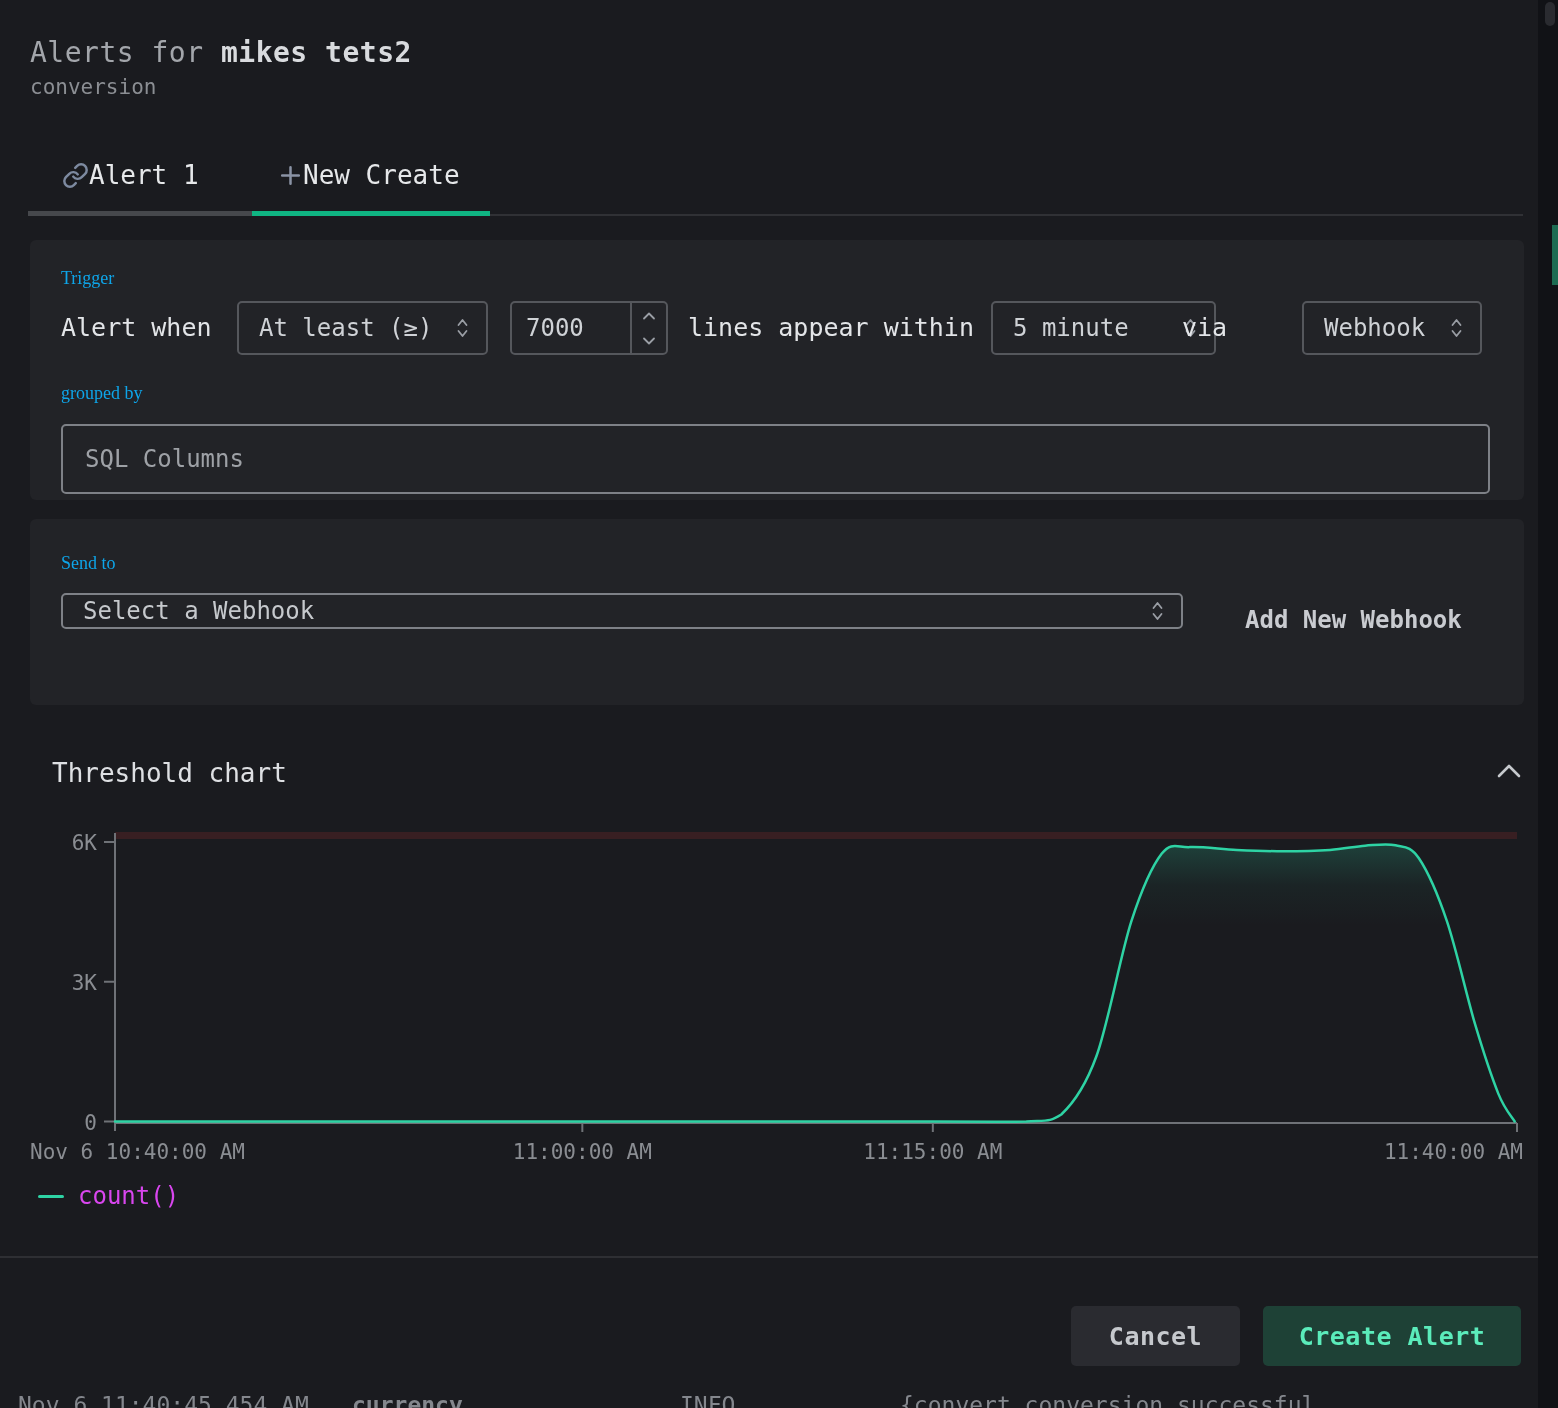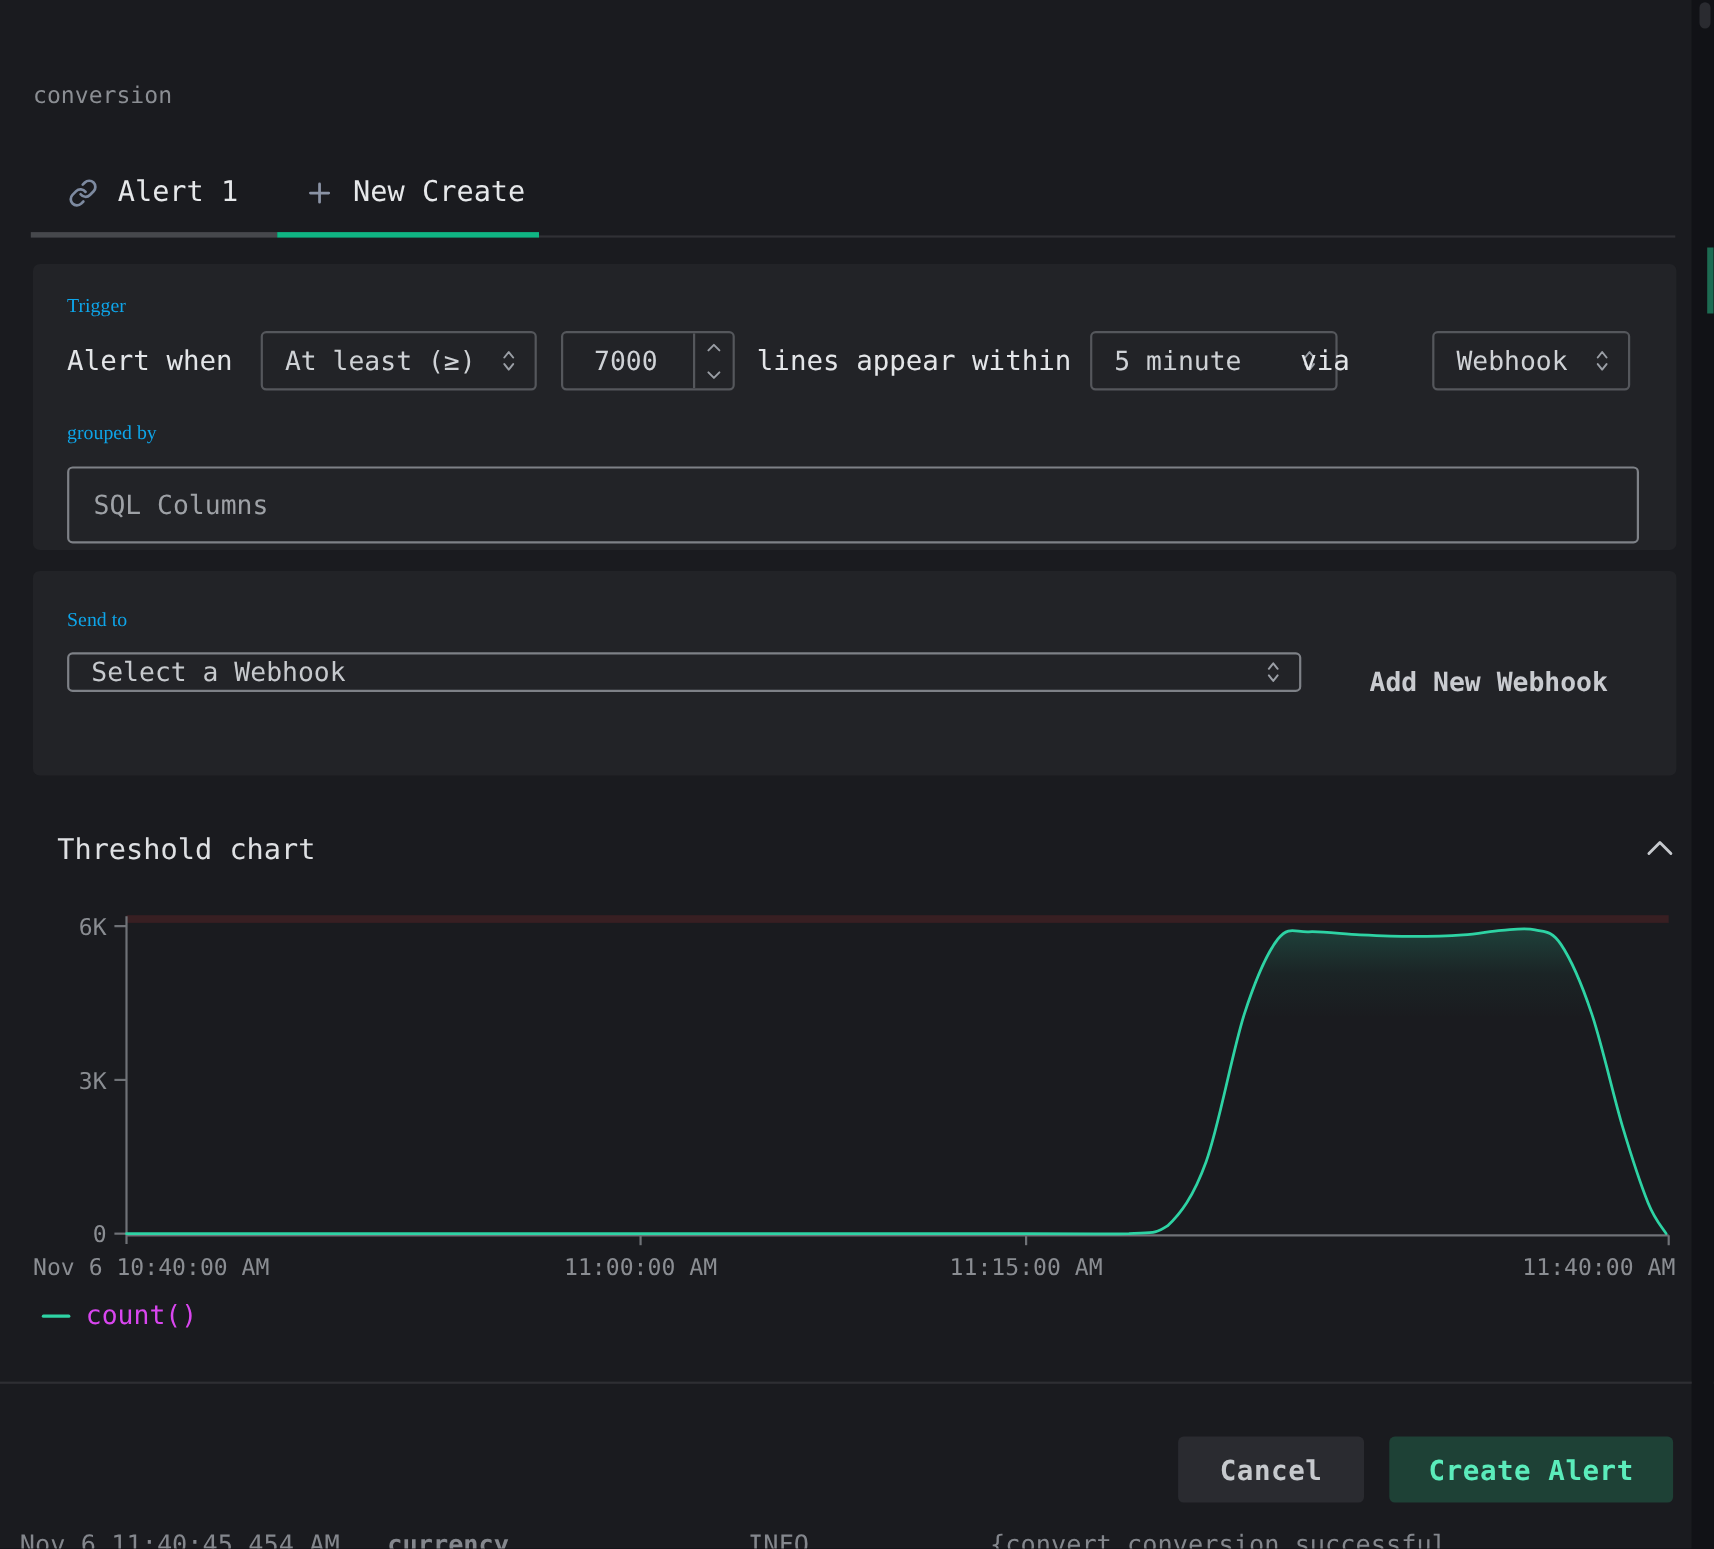--- a/index.html
+++ b/index.html
@@ -12,21 +12,21 @@
   }
   .modal { position:absolute; left:0; top:0; width:1538px; height:1408px; background:#1a1b1f; }
   .abs { position:absolute; }
 
   
   .title { left:30px; top:36px; font-size:28px; color:#a3a6ab; letter-spacing:0.5px; }
   .title b { color:#d9dbde; font-weight:bold; }
   .subtitle { left:30px; top:75px; font-size:21px; color:#8b8e93; }
 
   
-  .tab { display:flex; align-items:center; gap:18px; font-size:26px; color:#e6e8ea; cursor:pointer; }
+  .tab { display:flex; align-items:center; font-size:26px; color:#e6e8ea; cursor:pointer; }
   .tab-alert1 { left:62px; top:160px; }
   .tab-new { left:278px; top:160px; }
   .tab-underline-gray { left:28px; top:211px; width:224px; height:5px; background:#46484c; }
   .tab-underline-green { left:252px; top:211px; width:238px; height:5px; }
   .tabs-border { left:490px; top:214px; width:1033px; height:2px; background:#303135; }
 
   
   .panel { background:#222327; border-radius:6px; }
   .panel-trigger { left:30px; top:240px; width:1494px; height:260px; }
   .panel-sendto { left:30px; top:519px; width:1494px; height:186px; }
@@ -37,21 +37,21 @@
   .select {
     border:2px solid #55575c; border-radius:5px; height:54px;
     display:flex; align-items:center; justify-content:space-between;
     padding:0 16px 0 20px; color:#cfd2d6; font-size:24px; cursor:pointer; background:transparent;
   }
   .select-light { border-color:#7e8187; color:#c6c9cd; }
 
   .numwrap { border:2px solid #55575c; border-radius:5px; height:54px; display:flex; overflow:hidden; }
   .numwrap input {
     width:118px; background:transparent; border:none; outline:none;
-    color:#cfd2d6; font-size:24px; font-family:inherit; padding-left:28px;
+    color:#cfd2d6; font-size:24px; font-family:inherit; padding-left:14px;
   }
   .spincol { width:36px; border-left:2px solid #55575c; display:flex; flex-direction:column; }
   .spinbtn { flex:1; display:flex; align-items:center; justify-content:center; cursor:pointer; }
 
   .text-input {
     border:2px solid #7e8187; border-radius:5px; height:70px; width:100%;
     background:transparent; outline:none; color:#cfd2d6;
     font-size:24px; font-family:inherit; padding:13px 22px;
   }
   .text-input::placeholder { color:#9ea1a6; opacity:1; }
@@ -82,20 +82,21 @@
 
   svg.icon { display:block; }
   #chart-svg text.tick { font-family:"DejaVu Sans Mono","Liberation Mono",monospace; font-size:21px; fill:#8a8d92; }
 </style>
 </head>
 <body>
 
 <div class="stage">
   <div class="modal">
 
+    <div class="abs title"><span>Alerts for</span>&nbsp;<b>mikes tets2</b></div>
     <div class="abs subtitle">conversion</div>
 
     <div class="abs tab tab-alert1">
       <svg class="icon" width="27" height="27" viewBox="0 0 24 24" fill="none" stroke="#7d8aa0" stroke-width="2.2" stroke-linecap="round" stroke-linejoin="round">
         <path d="M10 13a5 5 0 0 0 7.54.54l3-3a5 5 0 0 0-7.07-7.07l-1.72 1.71"></path>
         <path d="M14 11a5 5 0 0 0-7.54-.54l-3 3a5 5 0 0 0 7.07 7.07l1.71-1.71"></path>
       </svg>
       <span>Alert 1</span>
     </div>
     <div class="abs tab tab-new">

